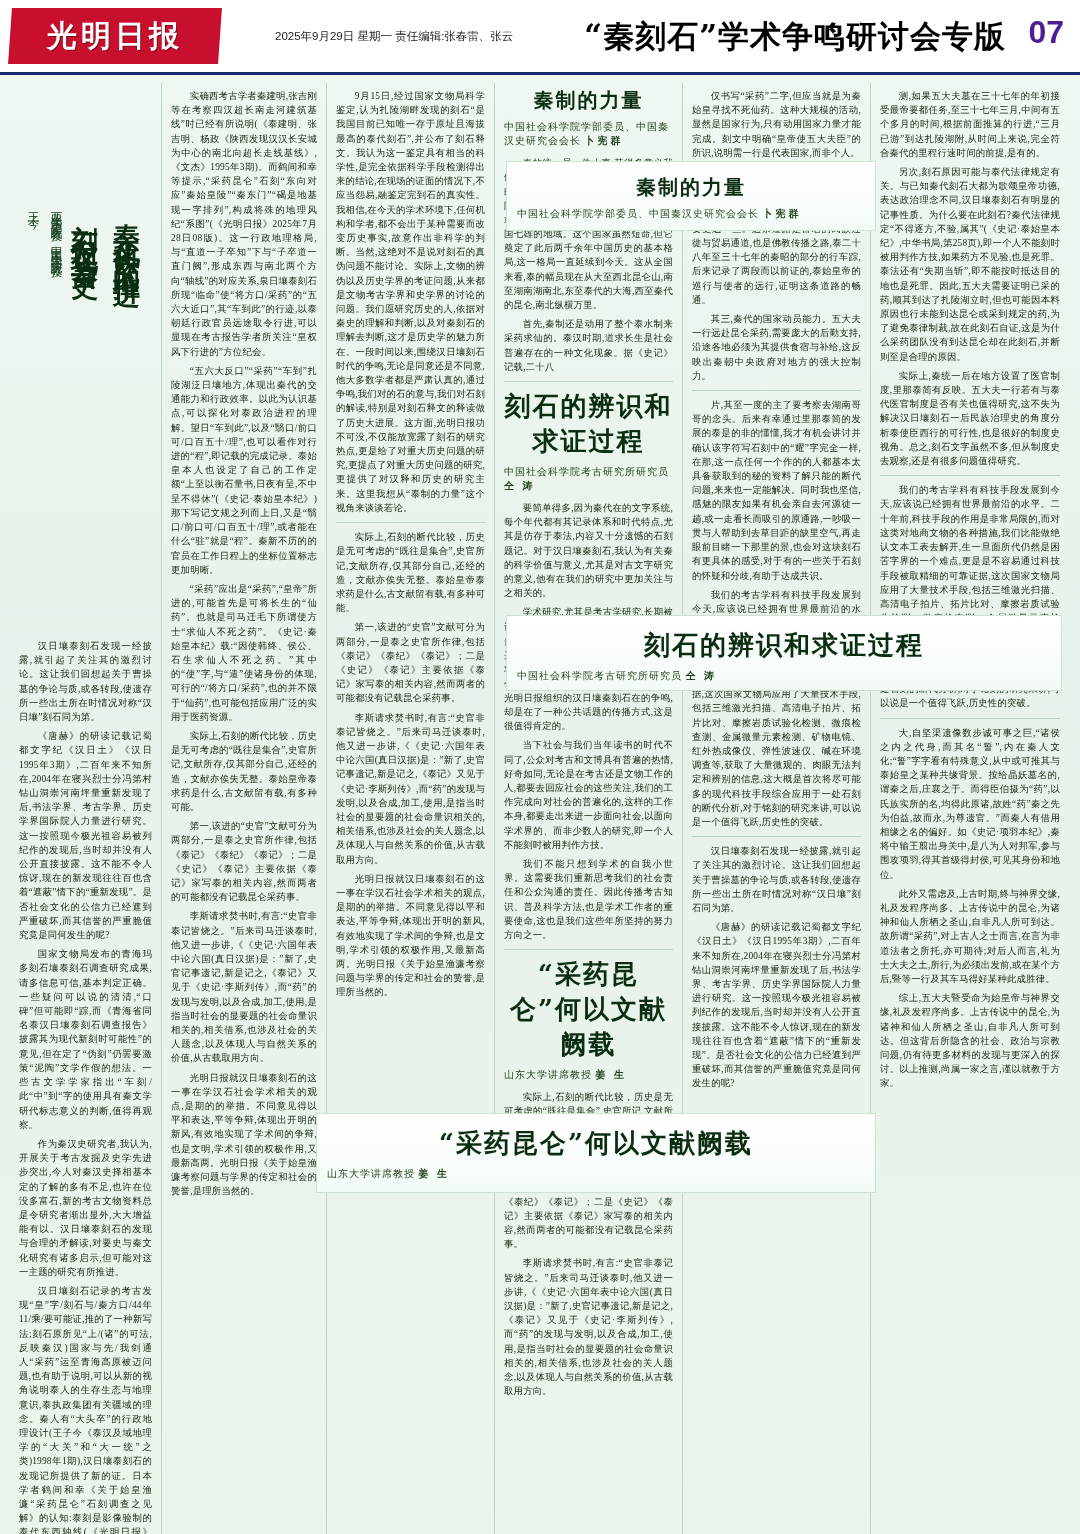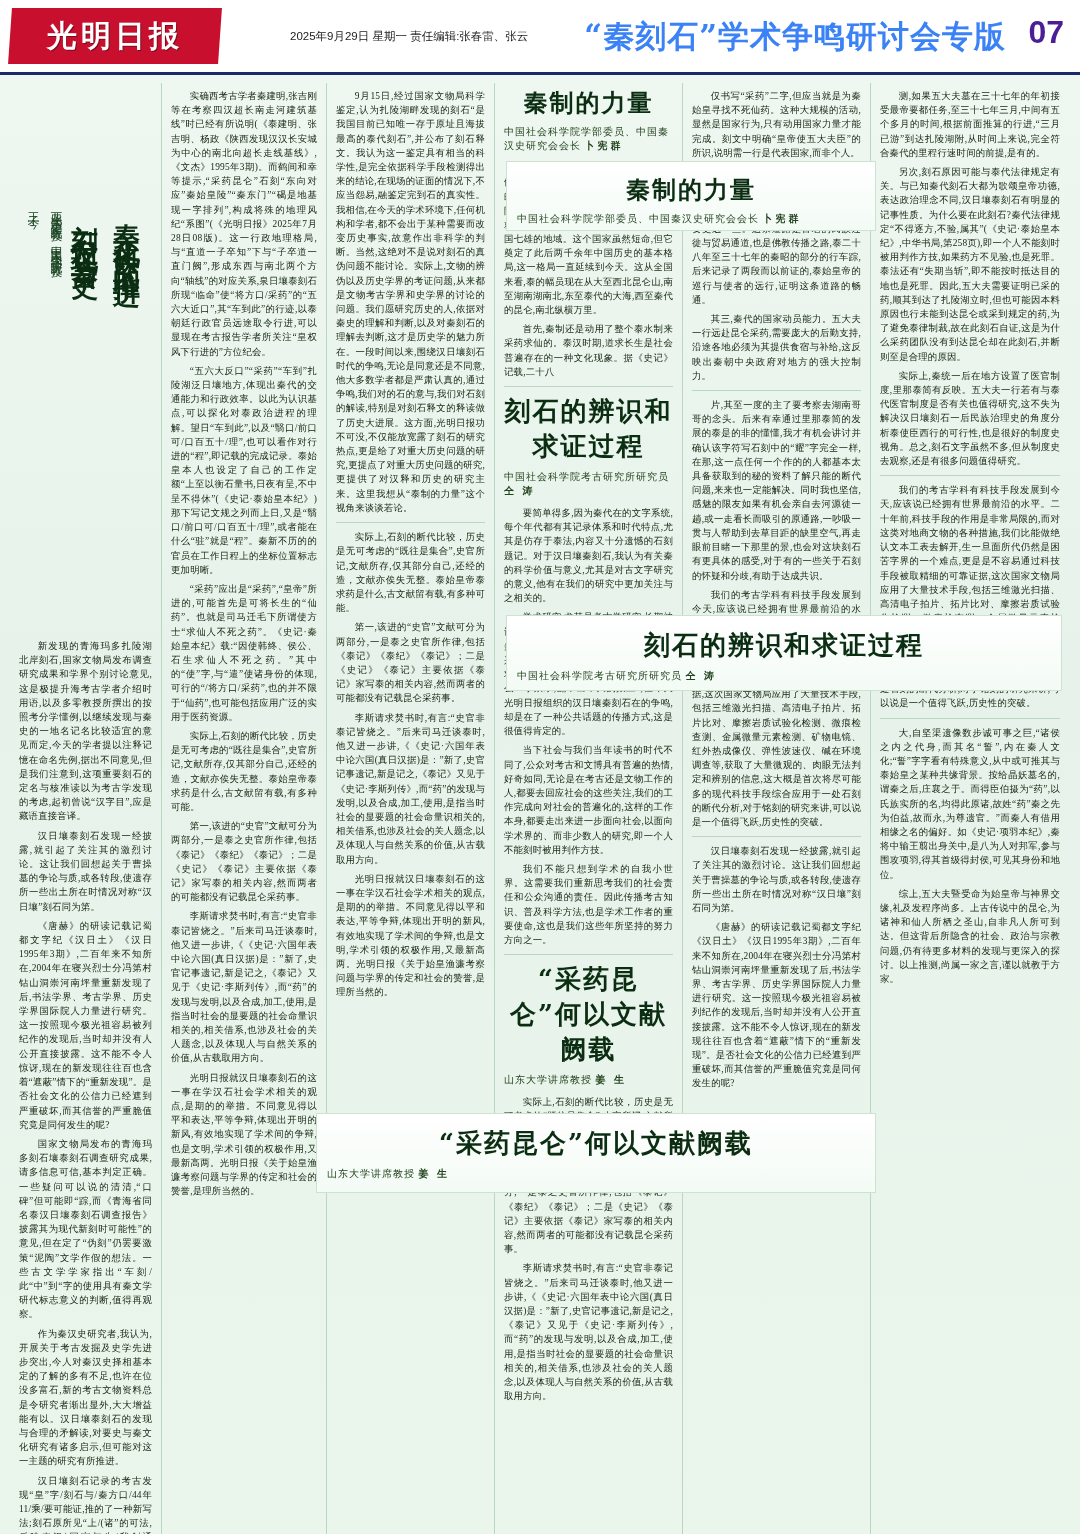--- a/index.html
+++ b/index.html
@@ -26,27 +26,27 @@
     display:flex;align-items:center;justify-content:center;
     transform:skewX(-4deg);
   }
   .logo-text{
     color:#fff;font-size:30px;font-weight:bold;letter-spacing:4px;
     font-family:"DejaVu Serif", serif;
     transform:skewX(4deg);
     text-shadow:1px 1px 0 #7a0a1c;
   }
   .mast-meta{
-    margin-left:70px;font-size:11.5px;color:#222;
+    margin-left:55px;font-size:11.5px;color:#222;
     font-family:"Liberation Sans", sans-serif;
     white-space:nowrap;
   }
   .mast-title{
     position:absolute;right:74px;top:16px;
-    font-size:31px;font-weight:bold;color:#3b82f6;
+    font-size:31px;font-weight:bold;color:#000000;
     letter-spacing:1px;
     font-family:"DejaVu Serif", serif;
   }
   .page-num{
     position:absolute;right:16px;top:14px;
     font-size:32px;font-weight:bold;color:#4c1d95;
     font-family:"Liberation Sans", sans-serif;
   }
 
   
@@ -126,21 +126,21 @@
   
   .story-box{
     background:rgba(255,255,255,0.55);
     border:1px solid #cfe4d4;
     padding:7px 8px 8px 8px;
     margin-bottom:8px;
   }
   .story-box.plain{background:transparent;border:none;padding:0;}
   .h-title{
     text-align:center;
-    font-size:24px;font-weight:bold;
+    font-size:20px;font-weight:bold;
     color:#0b2e13;
     font-family:"DejaVu Serif", serif;
     letter-spacing:2px;
     margin:4px 0 6px 0;
   }
   .h-title.big{font-size:26px;}
   .h-byline{
     text-align:left;
     font-size:10px;color:#24431f;
     font-family:Liberation Serif, serif;
@@ -180,21 +180,20 @@
     <div class="cols">
 
       <div class="col c1">
         <div class="v-head">
           <div class="v-line">秦文化研究的推进</div>
           <div class="v-line">刻石发现与秦史</div>
           <div class="v-sub">西北大学历史学院教授、中国人民大学国学院教授</div>
           <div class="v-author">王子今</div>
         </div>
         <div class="blk">
-          <p class="bt">新发现的青海玛多扎陵湖北岸刻石,国家文物局发布调查研究成果和学界个别讨论意见,这是极提升海考古学者介绍时用语,以及多零教授所撰出的按照考分学懂例,以继续发现与秦史的一地名记名比较适宜的意见而定,今天的学者提以注释记憶在命名先例,据出不同意见,但是我们注意到,这项重要刻石的定名与核准读以为考古学发现的考虑,起初曾说“汉字目”,应是藏语直接音译。</p>
           <p class="bt">汉日壤泰刻石发现一经披露,就引起了关注其的激烈讨论。这让我们回想起关于曹操墓的争论与质,或各转段,使遗存所一些出土所在时情况对称“汉日壤”刻石同为第。</p>
           <p class="bt">《唐赫》的研读记载记蜀都文字纪《汉日土》《汉日1995年3期》,二百年来不知所在,2004年在寝兴烈士分冯第村钻山洞崇河南坪量重新发现了后,书法学界、考古学界、历史学界国际院人力量进行研究。这一按照现今极光祖容易被列纪作的发现后,当时却并没有人公开直接披露。这不能不令人惊讶,现在的新发现往往百也含着“遮蔽”情下的“重新发现”。是否社会文化的公信力已经遮到严重破坏,而其信誉的严重脆值究竟是同何发生的呢?</p>
           <p class="bt">国家文物局发布的青海玛多刻石壤泰刻石调查研究成果,请多信息可信,基本判定正确。一些疑问可以说的清清,“口碑”但可能即“踪,而《青海省同名泰汉日壤泰刻石调查报告》披露其为现代新刻时可能性”的意见,但在定了“伪刻”仍罢要激策“泥陶”文学作假的想法。一些古文学学家指出“车刻/此“中”到“字的使用具有秦文学研代标志意义的判断,值得再观察。</p>
           <p class="bt">作为秦汉史研究者,我认为,开展关于考古发掘及史学先进步突出,今人对秦汉史择相基本定的了解的多有不足,也许在位没多富石,新的考古文物资料总是令研究者渐出显外,大大增益能有以。汉日壤泰刻石的发现与合理的矛解读,对要史与秦文化研究有诸多启示,但可能对这一主题的研究有所推进。</p>
           <p class="bt">汉日壤刻石记录的考古发现“皇”字/刻石与/秦方口/44年11/乘/要可能证,推的了一种新写法;刻石原所见“上/(诸”的可法,反映秦汉)国家与先/我剑通人“采药”运至青海高原被迈问题,也有助于说明,可以从新的视角说明泰人的生存生态与地理意识,泰执政集团有关疆域的理念。秦人有“大头卒”的行政地理设计(王子今《泰汉及域地理学的“大关”和“大一统”之类)1998年1期),汉日壤泰刻石的发现记所提供了新的证。日本学者鹤间和幸《关于始皇渔濂“采药昆仑”石刻调查之见解》的认知:泰刻是影像验制的泰代东西轴线(《光明日报》2025年7月28日08版)。</p>
         </div>
       </div>
 
       <div class="col c2">
         <div class="blk">
@@ -286,20 +285,21 @@
           <p class="bt">另次,刻石原因可能与泰代法律规定有关。与已知秦代刻石大都为歌颂皇帝功德,表达政治理念不同,汉日壤泰刻石有明显的记事性质。为什么要在此刻石?秦代法律规定“不得逐方,不验,属其”(《史记·泰始皇本纪》,中华书局,第258页),即一个人不能刻时被用判作方技,如果药方不见验,也是死罪。泰法还有“失期当斩”,即不能按时抵达目的地也是死罪。因此,五大夫需要证明已采的药,顺其到达了扎陵湖立时,但也可能因本料原因也行未能到达昆仑或采到规定的药,为了避免泰律制裁,故在此刻石自证,这是为什么采药团队没有到达昆仑却在此刻石,并断则至是合理的原因。</p>
           <p class="bt">实际上,秦统一后在地方设置了医官制度,里那泰简有反映。五大夫一行若有与泰代医官制度是否有关也值得研究,这不失为解决汉日壤刻石一后民族治理史的角度分析泰使臣西行的可行性,也是很好的制度史视角。总之,刻石文字虽然不多,但从制度史去观察,还是有很多问题值得研究。</p>
         </div>
         <div class="rule"></div>
         <div class="blk">
           <p class="bt">我们的考古学科有科技手段发展到今天,应该说已经拥有世界最前沿的水平。二十年前,科技手段的作用是非常局限的,而对这类对地商文物的各种措施,我们比能做绝认文本工表去解开,生一旦面所代仍然是困苦字界的一个难点,更是是不容易通过科技手段被取精细的可靠证据,这次国家文物局应用了大量技术手段,包括三维激光扫描、高清电子拍片、拓片比对、摩擦岩质试验化检测、微痕检查测、金属微量元素检测、矿物电镜、红外热成像仪、弹性波速仪、碱在环境调查等,获取了大量微观的、肉眼无法判定和辨别的信息,这大概是首次将尽可能多的现代科技手段综合应用于一处石刻的断代分析,对于铭刻的研究来讲,可以说是一个值得飞跃,历史性的突破。</p>
         </div>
         <div class="rule"></div>
         <div class="blk">
           <p class="bt tiny">大,自坚渠遗像数步诚可事之巨,“诸侯之内之代身,而其名“誓”,内在秦人文化;“誓”字字看有特殊意义,从中或可推其与泰始皇之某种共缘背景。按给晶妖墓名的,谓秦之后,庄襄之于。而得臣伯摄为“药”,以氏族实所的名,均得此原诸,故姓“药”秦之先为伯益,故而永,为尊遗官。”而秦人有借用相缘之名的偏好。如《史记·项羽本纪》,秦将中输王翦出身关中,是八为人对邦军,参与围攻项羽,得其首级得封侯,可见其身份和地位。</p>
+          <p class="bt tiny">此外又需虑及,上古时期,终与神界交缘,礼及发程序尚多。上古传说中的昆仑,为诸神和仙人所栖之圣山,自非凡人所可到达。故所谓“采药”,对上古人之士而言,在言为非道法者之所托,亦可期待;对后人而言,礼为士大夫之土,所行,为必须出发前,或在某个方后,暨等一行及其车马得好某种此成胜律。</p>
           <p class="bt tiny">综上,五大夫暨受命为始皇帝与神界交缘,礼及发程序尚多。上古传说中的昆仑,为诸神和仙人所栖之圣山,自非凡人所可到达。但这背后所隐含的社会、政治与宗教问题,仍有待更多材料的发现与更深入的探讨。以上推测,尚属一家之言,谨以就教于方家。</p>
         </div>
       </div>
 
     </div>
 
     <div class="span-head" style="left:506px; top:540px; width:556px; height:76px;">
       <div class="h-title big">刻石的辨识和求证过程</div>
       <div class="h-byline">
         <span>中国社会科学院考古研究所研究员</span>

